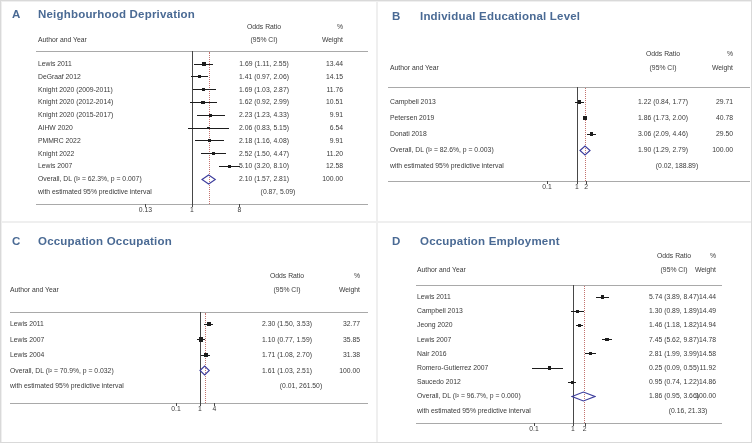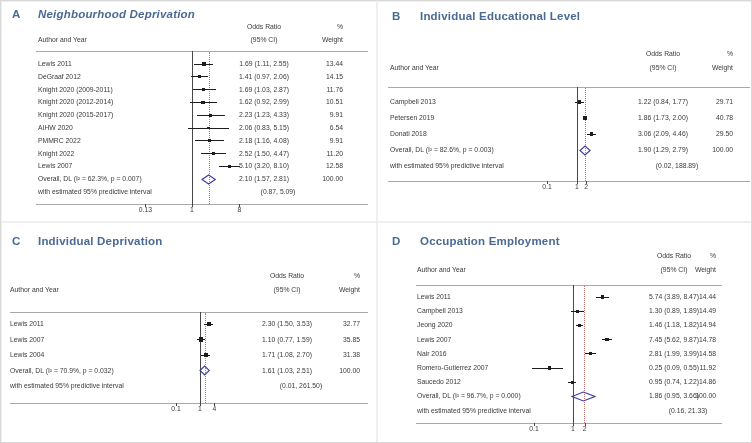--- a/index.html
+++ b/index.html
@@ -18,21 +18,21 @@
   .marker{position:absolute;background:#1d1d1d;}
   .tick{position:absolute;width:1px;background:#555;}
   .diamond{position:absolute;}
 </style>
 </head>
 <body>
 
 <div class="fig" id="fig">
     <div class="panel" style="left: 0px; top: 0px; width: 376px; height: 221px;">
       <div class="t panel-title" style="left: 10px; top: 7px; color: rgb(74, 106, 148);">A</div>
-      <div class="t panel-title" style="left: 36px; top: 7px; color: rgb(74, 106, 148); font-style: italic;">Neighbourhood Deprivation</div>
+      <div class="t panel-title" style="left: 36px; top: 7px; color: rgb(74, 106, 148);">Neighbourhood Deprivation</div>
       <div class="t" style="left: 262px; top: 22px; transform: translate(-50%, 0px);">Odds Ratio</div>
       <div class="t" style="left: 262px; top: 35px; transform: translate(-50%, 0px);">(95% CI)</div>
       <div class="t" style="left: 341px; top: 22px; transform: translate(-100%, 0px);">%</div>
       <div class="t" style="left: 341px; top: 35px; transform: translate(-100%, 0px);">Weight</div>
       <div class="t" style="left: 36px; top: 35px;">Author and Year</div>
       <div class="hline" style="left: 34px; top: 49px; width: 332px; height: 1px; background: rgb(169, 169, 169);"></div>
       <div class="hline" style="left: 34px; top: 202px; width: 332px; height: 1px; background: rgb(169, 169, 169);"></div>
       <div class="vline" style="left: 190px; top: 49px; width: 1px; height: 153px; background: rgb(71, 71, 71);"></div>
       <div class="dotline" style="left: 206.917px; top: 50px; width: 0px; height: 152px; border-left-color: rgb(196, 115, 111);"></div>
       <div class="tick" style="left: 143.482px; top: 202px; width: 1px; height: 3px; background: rgb(71, 71, 71);"></div>
@@ -132,21 +132,21 @@
       <svg width="12.05043478923048" height="11" class="diamond" style="left: 201.318px; top: 142.5px;">
         <polygon points="1,5.5 6.02521739461524,1 11.05043478923048,5.5 6.02521739461524,10" fill="#ffffff" fill-opacity="0.0" stroke="#3c3c9c" stroke-width="1.1"></polygon>
       </svg>
       <div class="t" style="left: 285px; top: 148px; transform: translate(-50%, -50%);">1.90 (1.29, 2.79)</div>
       <div class="t" style="left: 355px; top: 148px; transform: translate(-100%, -50%);">100.00</div>
       <div class="t" style="left: 12px; top: 164px; transform: translate(0px, -50%);">with estimated 95% predictive interval</div>
       <div class="t" style="left: 299px; top: 164px; transform: translate(-50%, -50%);">(0.02, 188.89)</div>
     </div>
     <div class="panel" style="left: 0px; top: 221px; width: 376px; height: 222px;">
       <div class="t panel-title" style="left: 10px; top: 13px; color: rgb(74, 106, 148);">C</div>
-      <div class="t panel-title" style="left: 36px; top: 13px; color: rgb(74, 106, 148);">Individual Deprivation</div>
+      <div class="t panel-title" style="left: 36px; top: 13px; color: rgb(74, 106, 148);">Occupation Occupation</div>
       <div class="t" style="left: 285px; top: 50px; transform: translate(-50%, 0px);">Odds Ratio</div>
       <div class="t" style="left: 285px; top: 64px; transform: translate(-50%, 0px);">(95% CI)</div>
       <div class="t" style="left: 358px; top: 50px; transform: translate(-100%, 0px);">%</div>
       <div class="t" style="left: 358px; top: 64px; transform: translate(-100%, 0px);">Weight</div>
       <div class="t" style="left: 8px; top: 64px;">Author and Year</div>
       <div class="hline" style="left: 8px; top: 89px; width: 358px; height: 1px; background: rgb(169, 169, 169);"></div>
       <div class="hline" style="left: 8px; top: 180px; width: 358px; height: 1px; background: rgb(169, 169, 169);"></div>
       <div class="vline" style="left: 198px; top: 89px; width: 1px; height: 91px; background: rgb(71, 71, 71);"></div>
       <div class="dotline" style="left: 202.964px; top: 90px; width: 0px; height: 90px; border-left-color: rgb(196, 115, 111);"></div>
       <div class="tick" style="left: 174px; top: 180px; width: 1px; height: 3px; background: rgb(71, 71, 71);"></div>

